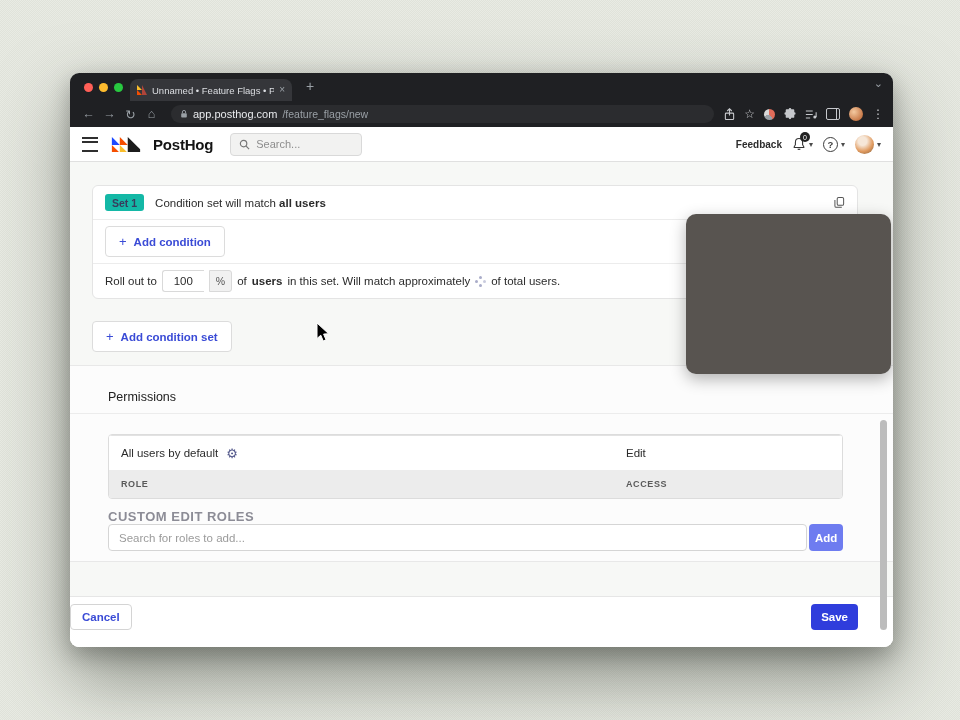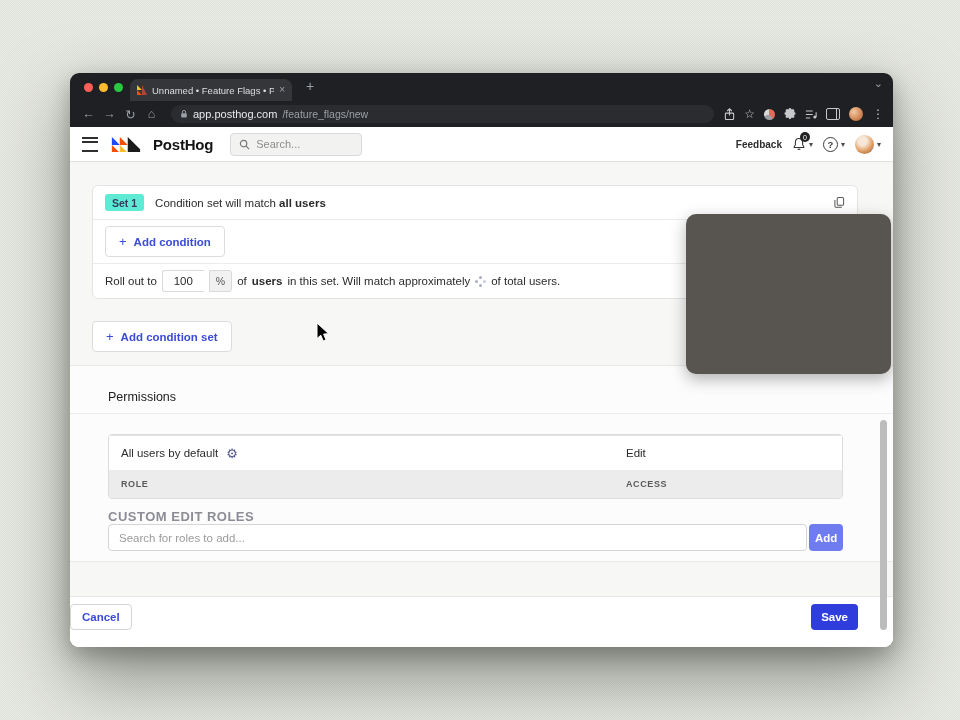--- a/index.html
+++ b/index.html
@@ -54,21 +54,21 @@
     display:flex;align-items:center;justify-content:center;box-sizing:border-box;}
   .app-avatar{width:19px;height:19px;border-radius:50%;background:radial-gradient(circle at 40% 32%,#f6e7d8 25%,#e09a5f 60%,#7a5a3a);}
 
   
   .page{position:absolute;left:0;right:0;top:89px;bottom:0;background:#f7f8f6;}
   .card{position:absolute;left:22px;top:23px;width:764px;background:#fff;border:1px solid #e4e4e4;border-radius:6px;}
   .crow{display:flex;align-items:center;padding:0 12px;}
   .crow1{height:33px;}
   .crow2{height:43px;border-top:1px solid #ececec;}
   .crow3{height:34px;border-top:1px solid #ececec;gap:5px;font-size:11.5px;color:#2b2b2b;}
-  .set-badge{background:#5eead4;color:#383c5c;font-size:10.5px;font-weight:bold;padding:2.5px 7px;border-radius:3px;margin-right:11px;}
+  .set-badge{background:#14b8a6;color:#383c5c;font-size:10.5px;font-weight:bold;padding:2.5px 7px;border-radius:3px;margin-right:11px;}
   .summary{font-size:11.5px;color:#2b2b2b;}
   .copy-ic{margin-left:auto;}
   .btn-outline{display:inline-flex;align-items:center;gap:7px;border:1px solid #dcdcdc;border-radius:4px;background:#fff;
     padding:7px 13px;color:#3a4bd6;font-size:11.5px;font-weight:bold;cursor:pointer;}
   .btn-outline .plus{font-size:13px;font-weight:normal;}
   .ro-input{width:42px;height:22px;border:1px solid #d9d9d9;border-right:none;border-radius:3px 0 0 3px;text-align:center;
     font-size:11.5px;color:#2b2b2b;box-sizing:border-box;padding:0;outline:none;font-family:"Liberation Sans",sans-serif;}
   .ro-unit{height:22px;line-height:20px;border:1px solid #d9d9d9;background:#f1f1f1;border-radius:0 3px 3px 0;
     padding:0 6px;font-size:10.5px;color:#555;box-sizing:border-box;}
   .spin{position:relative;width:11px;height:11px;display:inline-block;}

